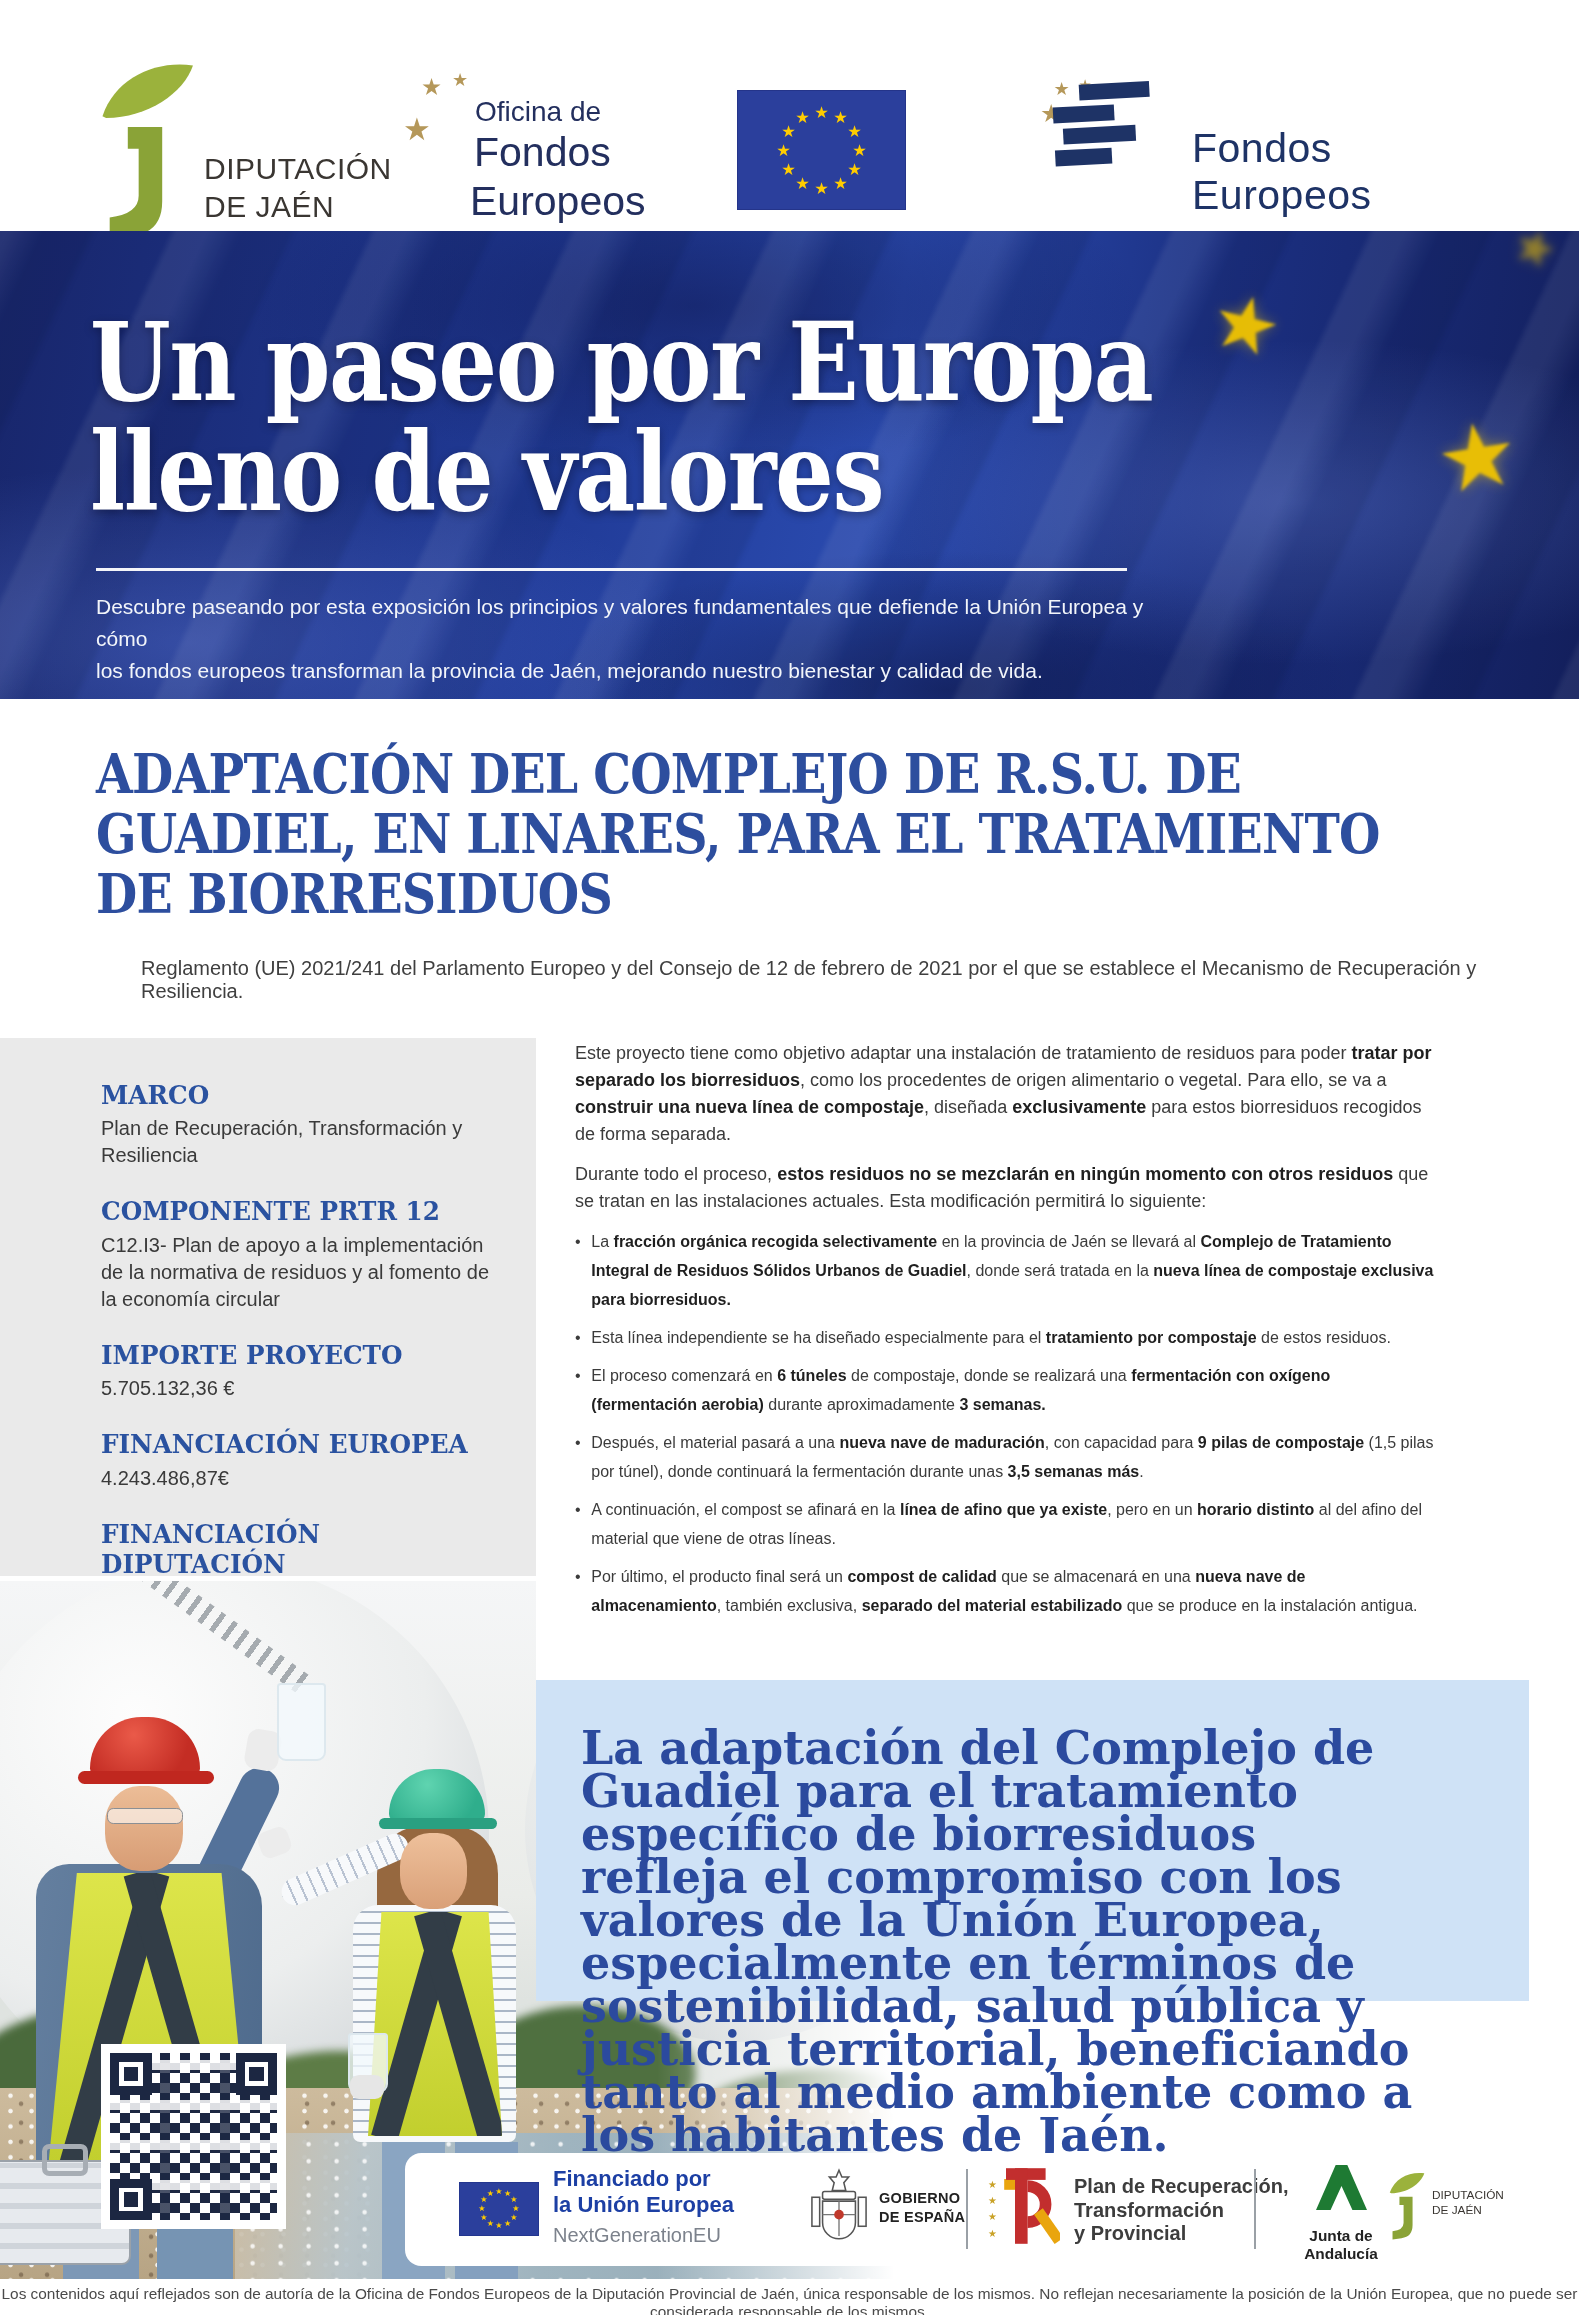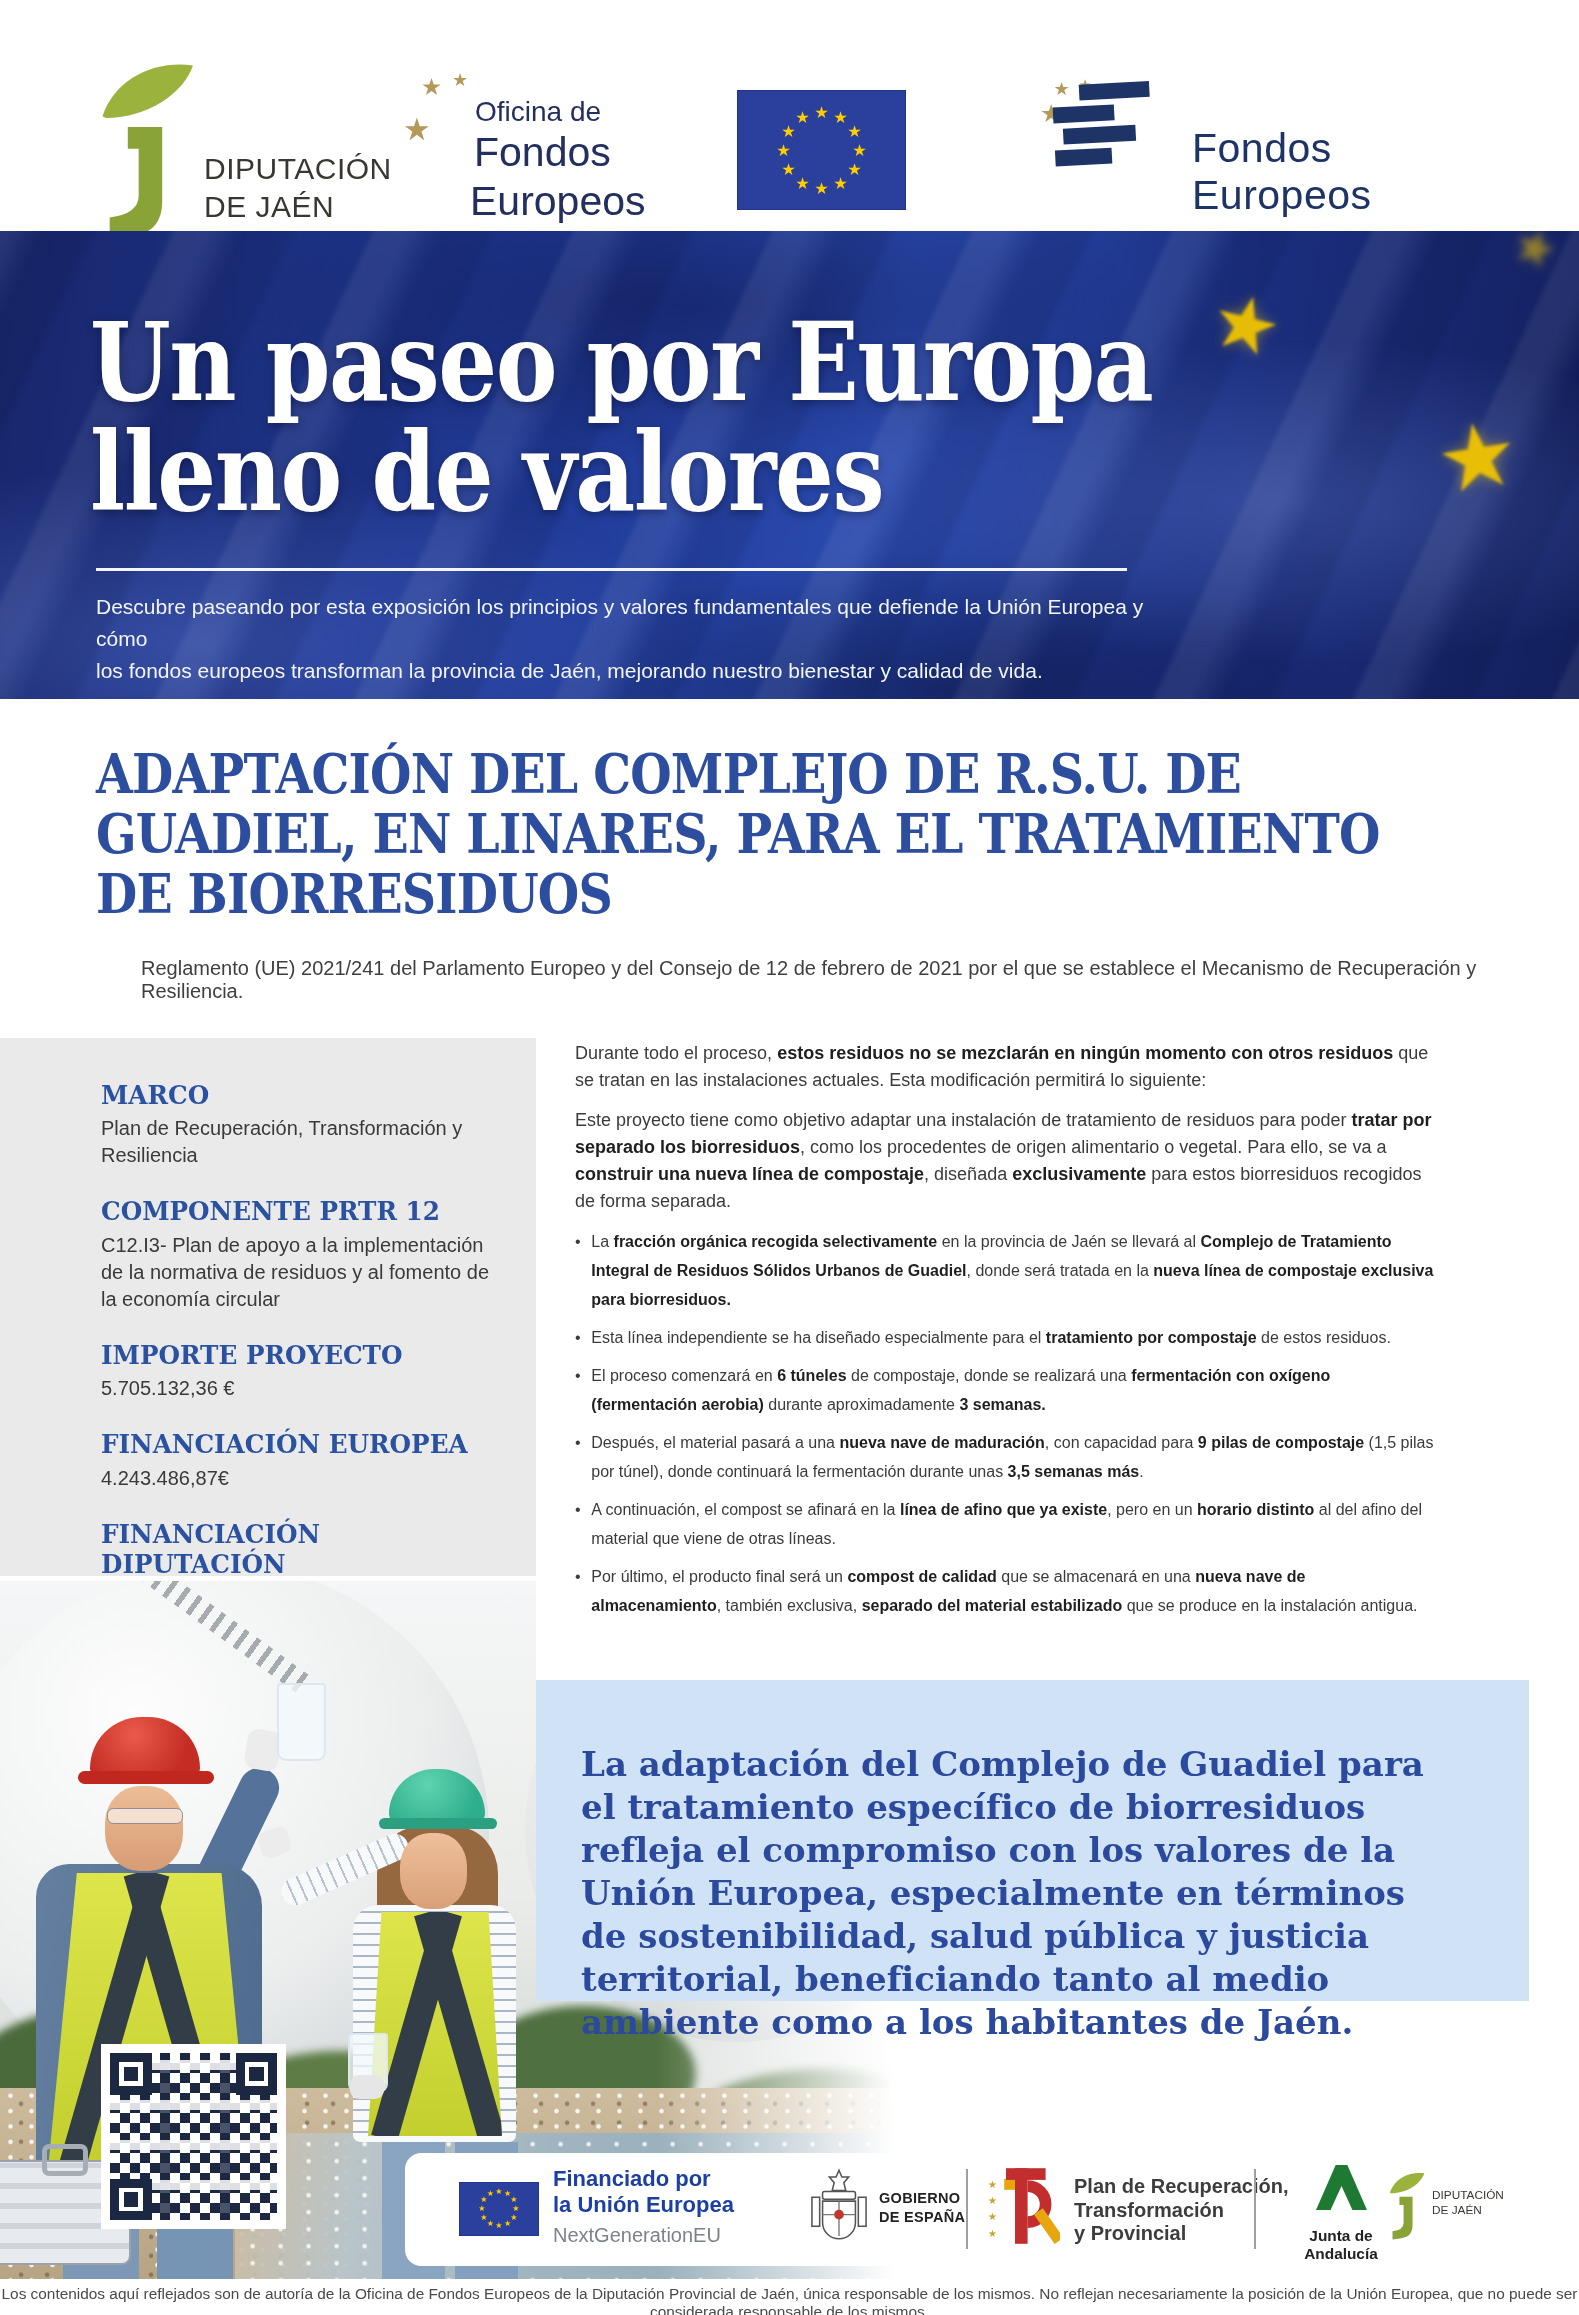--- a/index.html
+++ b/index.html
@@ -130,21 +130,21 @@
       background:repeating-linear-gradient(90deg,#f7f9fb 0 9px,#b9c3d2 9px 11px);}
   .wm-glove{left:-58px;top:67px;width:31px;height:27px;border-radius:9px;background:#ececec;transform:rotate(-20deg);}
   .wm-beaker{left:31px;top:271px;width:36px;height:56px;}
   .wm-glove2{left:33px;top:313px;width:34px;height:23.5px;border-radius:9px;background:#e6e6e6;}
   .wm-leg1{left:65px;top:380px;width:63px;height:138px;background:#8aa5c2;}
   .wm-leg2{left:138px;top:380px;width:63px;height:138px;background:#84a0bf;}
   
   .callout{position:absolute;left:536px;top:1680px;width:993px;height:321px;background:#cfe2f6;z-index:2;
       box-sizing:border-box;padding:47px 98px 0 45px;}
   .callout-text{font-family:"DejaVu Serif","Liberation Serif",serif;font-weight:700;
-      font-size:34px;line-height:43px;color:#2b4a9e;margin-top:16px;}
+      font-size:46px;line-height:43px;color:#2b4a9e;}
   
   .qr{position:absolute;left:101px;top:2044px;width:185px;height:185px;background:#fff;z-index:3;
       box-sizing:border-box;padding:9px;}
   .qr-grid{position:relative;width:100%;height:100%;
       background:conic-gradient(#1c2742 25%,#fff 0 50%,#1c2742 0 75%,#fff 0) 0 0/20px 20px;}
   .qr-grid::before{content:"";position:absolute;inset:0;
       background:
         repeating-linear-gradient(0deg,transparent 0 30px,rgba(255,255,255,.85) 30px 40px),
         repeating-linear-gradient(90deg,transparent 0 50px,rgba(28,39,66,.8) 50px 60px);}
   .qf{position:absolute;width:23.5px;height:23.5px;border:9px solid #1c2742;background:#fff;}
@@ -269,22 +269,22 @@
         </div>
         <div class="sb-item">
           <div class="sb-label">FINANCIACIÓN DIPUTACIÓN</div>
           <div class="sb-value">1.461.645,49 €</div>
         </div>
       </div>
   </div>
 
   <div class="body-col">
     <div id="paras">
+        <p class="bpar">Este proyecto tiene como objetivo adaptar una instalación de tratamiento de residuos para poder <b>tratar por separado los biorresiduos</b>, como los procedentes de origen alimentario o vegetal. Para ello, se va a <b>construir una nueva línea de compostaje</b>, diseñada <b>exclusivamente</b> para estos biorresiduos recogidos de forma separada.</p>
         <p class="bpar">Durante todo el proceso, <b>estos residuos no se mezclarán en ningún momento con otros residuos</b> que se tratan en las instalaciones actuales. Esta modificación permitirá lo siguiente:</p>
-        <p class="bpar">Este proyecto tiene como objetivo adaptar una instalación de tratamiento de residuos para poder <b>tratar por separado los biorresiduos</b>, como los procedentes de origen alimentario o vegetal. Para ello, se va a <b>construir una nueva línea de compostaje</b>, diseñada <b>exclusivamente</b> para estos biorresiduos recogidos de forma separada.</p>
       </div>
     <div id="bullets">
         <div class="bullet">La <b>fracción orgánica recogida selectivamente</b> en la provincia de Jaén se llevará al <b>Complejo de Tratamiento Integral de Residuos Sólidos Urbanos de Guadiel</b>, donde será tratada en la <b>nueva línea de compostaje exclusiva para biorresiduos.</b></div>
         <div class="bullet">Esta línea independiente se ha diseñado especialmente para el <b>tratamiento por compostaje</b> de estos residuos.</div>
         <div class="bullet">El proceso comenzará en <b>6 túneles</b> de compostaje, donde se realizará una <b>fermentación con oxígeno (fermentación aerobia)</b> durante aproximadamente <b>3 semanas.</b></div>
         <div class="bullet">Después, el material pasará a una <b>nueva nave de maduración</b>, con capacidad para <b>9 pilas de compostaje</b> (1,5 pilas por túnel), donde continuará la fermentación durante unas <b>3,5 semanas más</b>.</div>
         <div class="bullet">A continuación, el compost se afinará en la <b>línea de afino que ya existe</b>, pero en un <b>horario distinto</b> al del afino del material que viene de otras líneas.</div>
         <div class="bullet">Por último, el producto final será un <b>compost de calidad</b> que se almacenará en una <b>nueva nave de almacenamiento</b>, también exclusiva, <b>separado del material estabilizado</b> que se produce en la instalación antigua.</div>
       </div>
   </div>

